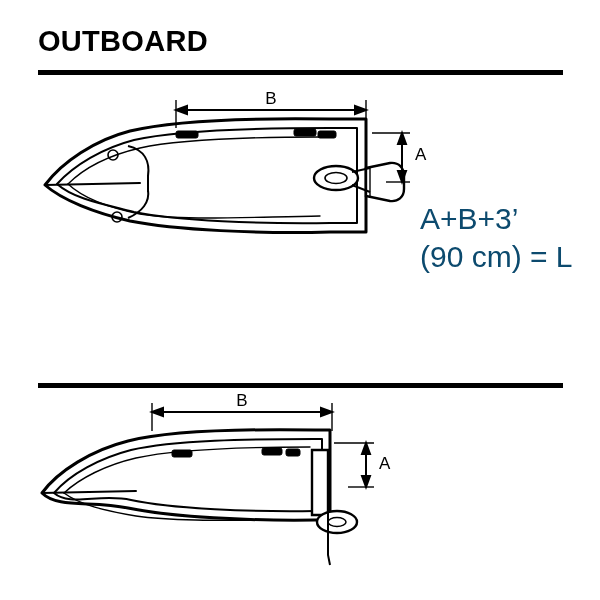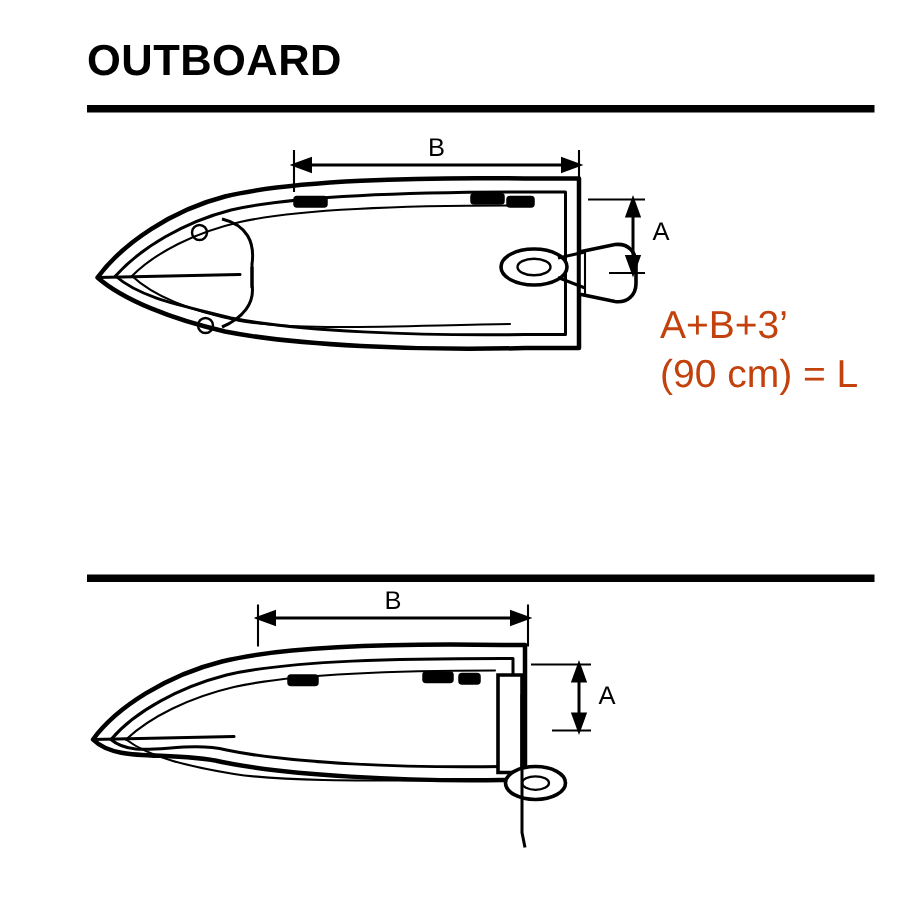--- a/index.html
+++ b/index.html
@@ -13,21 +13,20 @@
     font-family: "Liberation Sans", sans-serif;
     color: #000000;
     position: relative;
     overflow: hidden;
   }
   .page {
     position: absolute;
     inset: 0;
     width: 512px;
     height: 600px;
-    margin-left: 20px;
   }
   .section {
     position: absolute;
     left: 0;
     width: 600px;
   }
   #section-outboard { top: 0; height: 310px; }
   #section-inboard { top: 315px; height: 285px; }
 
   .section-title {
@@ -47,23 +46,23 @@
     left: 38px;
     width: 525px;
     height: 5px;
     background: #000;
   }
   #rule-outboard { top: 70px; }
   #rule-inboard { top: 68px; }
 
   .formula {
     position: absolute;
-    font-size: 26px;
+    font-size: 30px;
     line-height: 1.25;
-    color: #c2410c;
+    color: #0c4a6e;
     white-space: pre;
   }
   #formula-outboard {
     left: 420px;
     top: 200px;
   }
 
   .drawing {
     position: absolute;
     left: 0;

